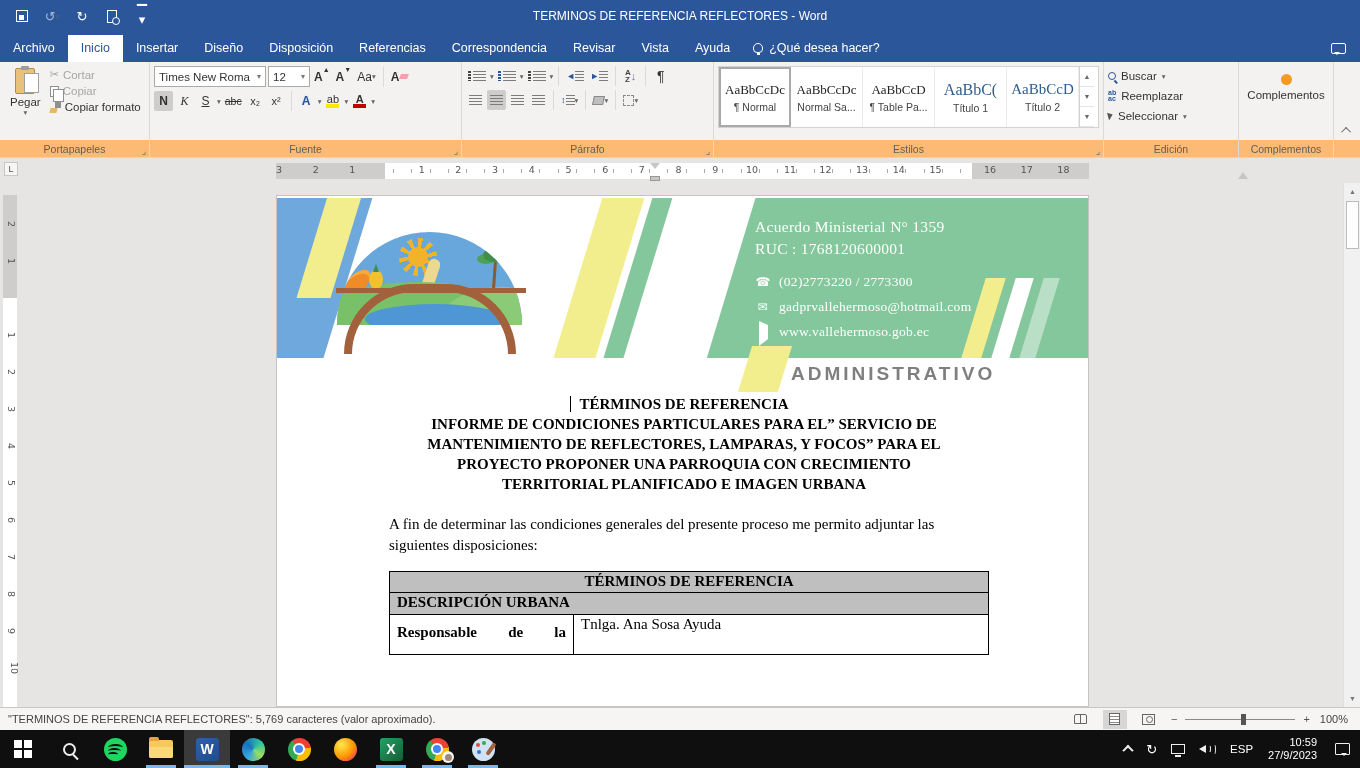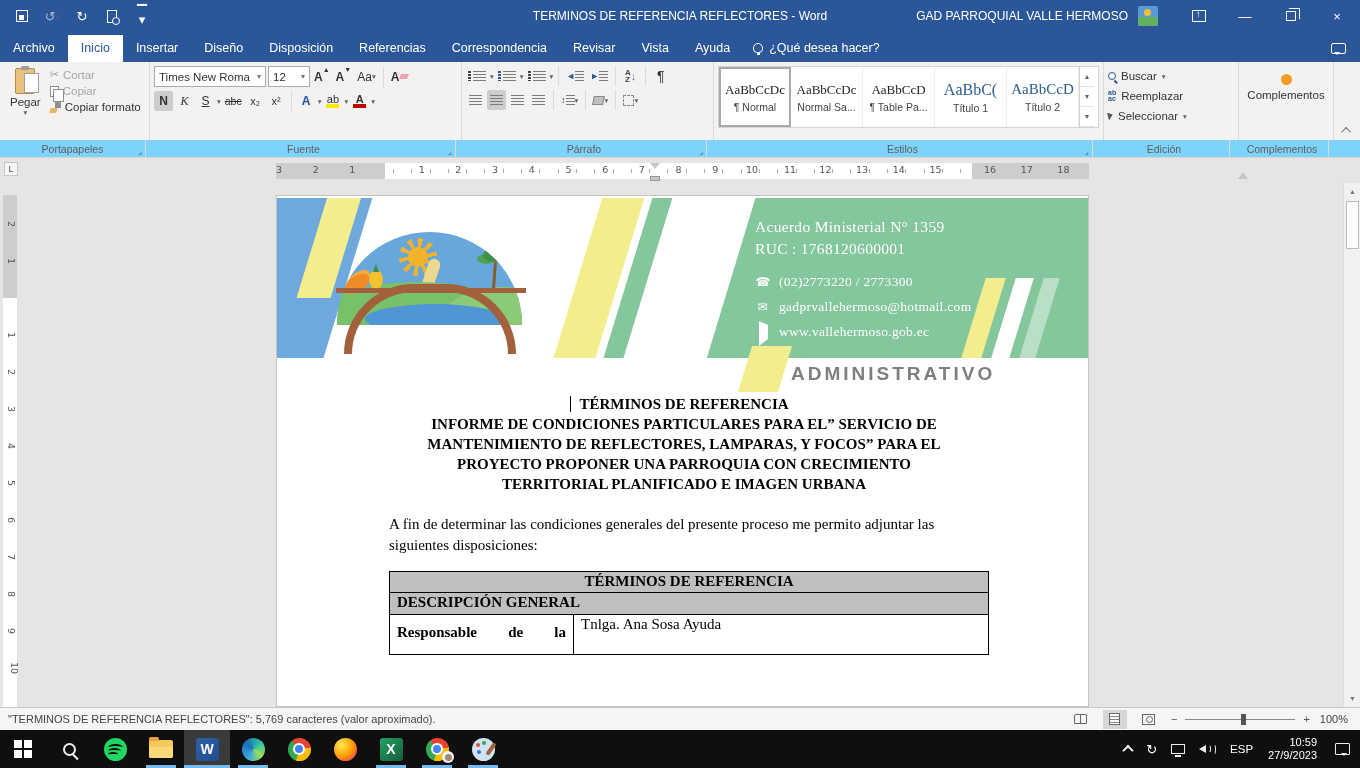--- a/index.html
+++ b/index.html
@@ -34,21 +34,21 @@
   .tab { padding:6px 13px 7px; font-size:12.5px; cursor:default; }
   .tab.active { background:#fff; color:#2b579a; }
   .tellme { display:flex; align-items:center; gap:6px; font-size:12.5px; padding:6px 10px 7px; }
   .bulb { width:10px; height:10px; border:1.5px solid #fff; border-radius:50% 50% 40% 40%; position:relative; }
   .bulb:after { content:""; position:absolute; left:2.5px; bottom:-3px; width:3px; height:2px; background:#fff; }
   .comment-ic { margin-left:auto; margin-right:14px; width:15px; height:11px; border:1.5px solid #fff; border-radius:2px; position:relative; margin-bottom:8px; }
   .comment-ic:after { content:""; position:absolute; left:2px; bottom:-5px; border:3px solid transparent; border-top-color:#fff; }
 
   
   .ribbon { height:78px; background:#f3f2f1; display:flex; }
-  .rlabels { height:18px; background:#7dd3fc; border-bottom:1px solid #d8d6d4; display:flex;gap:6px; }
+  .rlabels { height:18px; background:#fdba74; border-bottom:1px solid #d8d6d4; display:flex; }
   .grp { position:relative; border-right:1px solid #dcdad8; padding:4px 4px 0; }
   .glab { font-size:10.5px; color:#605e5c; text-align:center; border-right:1px solid #dcdad8; display:flex; align-items:center; justify-content:center; position:relative; }
   .launcher { position:absolute; right:3px; bottom:3px; font-size:9px; color:#6a6a6a; line-height:6px; }
   .bigbtn { display:flex; flex-direction:column; align-items:center; justify-content:center; font-size:11.5px; color:#333; padding:2px 6px; }
   .clipboard { width:20px; height:26px; background:#e8c27a; border:1px solid #b28b4e; border-radius:2px; position:relative; margin-bottom:2px; }
   .clipboard:before { content:""; position:absolute; left:5px; top:-3px; width:8px; height:4px; background:#9c9c9c; border-radius:1px; }
   .clipboard:after { content:""; position:absolute; right:-5px; top:4px; width:13px; height:18px; background:#fff; border:1px solid #a0a0a0; }
   .smallrow { display:flex; align-items:center; gap:4px; font-size:11.5px; color:#333; padding:2px 3px; white-space:nowrap; }
   .smallrow.off { color:#a6a6a6; }
   .scis { font-size:11px; }
@@ -234,35 +234,20 @@
           <span class="floppy"></span>
         </span>
       <span class="ic dim">↺<span class="dd8">▾</span></span>
       <span class="ic">↻</span>
       <span class="ic">
           <span class="ppv"></span>
         </span>
       <span class="ic qat-caret">▔<br>▾</span>
     </div>
     <div class="tb-title">TERMINOS DE REFERENCIA REFLECTORES  -  Word</div>
-    <div class="tb-right">
-      <span class="tb-account">GAD PARROQUIAL VALLE HERMOSO</span>
-      <span class="tb-avatar">
-          <i></i>
-          <b></b>
-        </span>
-      <span class="winbtn">
-          <span class="ribopt"></span>
-        </span>
-      <span class="winbtn">—</span>
-      <span class="winbtn">
-          <span class="restore"></span>
-        </span>
-      <span class="winbtn">×</span>
-    </div>
   </div>
 
   <div class="tabrow">
     <span class="tab">Archivo</span>
     <span class="tab active">Inicio</span>
     <span class="tab">Insertar</span>
     <span class="tab">Diseño</span>
     <span class="tab">Disposición</span>
     <span class="tab">Referencias</span>
     <span class="tab">Correspondencia</span>
@@ -628,21 +613,21 @@
         <div>TERRITORIAL PLANIFICADO E IMAGEN URBANA</div>
       </div>
       <div class="intro">A fin de determinar las condiciones generales del presente proceso me permito adjuntar las siguientes disposiciones:</div>
 
       <table class="dtable">
         <tbody>
             <tr>
               <td class="hdr1" colspan="2">TÉRMINOS DE REFERENCIA</td>
             </tr>
         <tr>
-              <td class="hdr2" colspan="2">DESCRIPCIÓN GENERAL</td>
+              <td class="hdr2" colspan="2">DESCRIPCIÓN URBANA</td>
             </tr>
         <tr style="height:40px">
           <td class="lbl just">Responsable de la</td>
           <td>Tnlga. Ana Sosa Ayuda</td>
         </tr>
       </tbody>
         </table>
     </div>
 
     <div class="vscroll">

